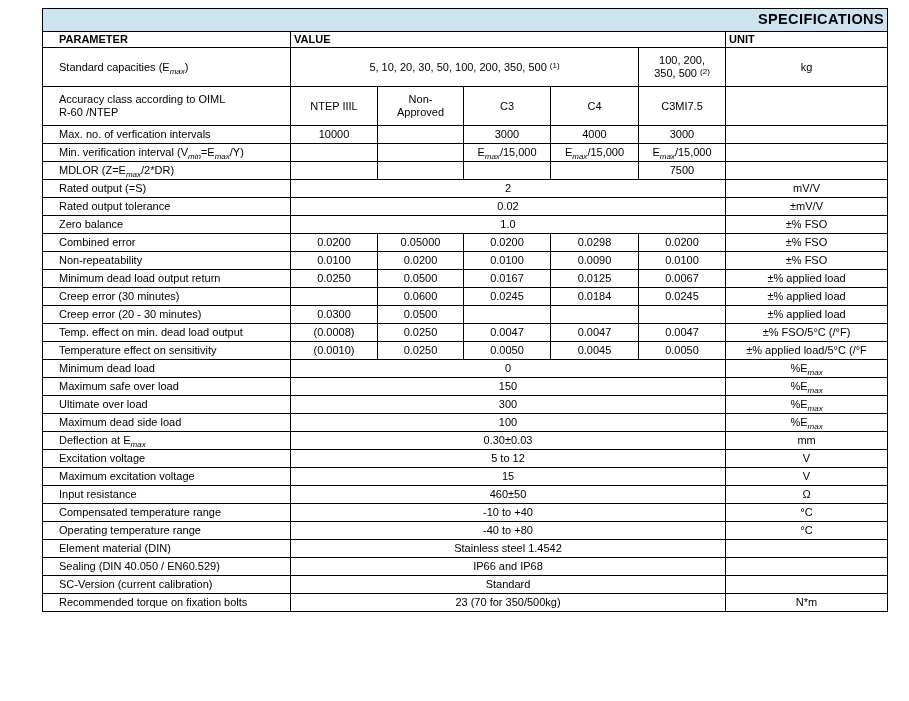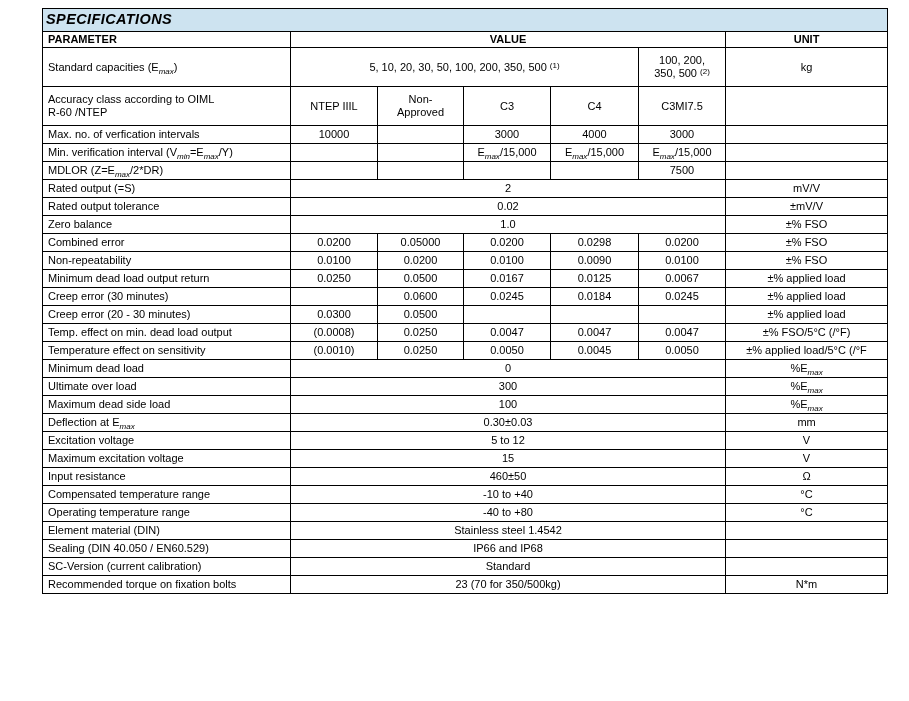--- a/index.html
+++ b/index.html
@@ -21,34 +21,33 @@
   .spec th, .spec td {
     border: 1.5px solid #000;
     padding: 0 3px;
     vertical-align: middle;
     white-space: pre-line;
     line-height: 1.18;
     overflow: hidden;
   }
   .title-cell {
     height: 22px;
-    text-align: left;
+    text-align: right;
     font-size: 14.5px;
     font-weight: bold;
     letter-spacing: 0.4px;
     padding-left: 5px;
-    font-style: italic;
   }
   .header-row th {
     height: 15px;
     font-size: 11px;
     font-weight: bold;
-    text-align: center;
-  }
-  th.left, td.param { text-align: left; padding-left: 5px; padding-right: 2px; }
+    text-align: left;
+  }
+  th.left, td.param { text-align: left; padding-left: 16px; padding-right: 2px; }
   tbody td { height: 17px; text-align: center; }
   tr.tall > td { height: 38px; }
   sub, sup { font-size: 8px; line-height: 0; }
   sub { vertical-align: -2.5px; font-style: italic; }
   sup { vertical-align: 3.5px; }
 </style>
 </head>
 <body>
 
 <table class="spec">
@@ -194,20 +193,25 @@
         <td>0.0045</td>
         <td>0.0050</td>
         <td>±% applied load/5°C (/°F</td>
       </tr>
       <tr>
         <td class="param">Minimum dead load</td>
         <td colspan="5">0</td>
         <td>%E<sub>max</sub></td>
       </tr>
       <tr>
+        <td class="param">Maximum safe over load</td>
+        <td colspan="5">150</td>
+        <td>%E<sub>max</sub></td>
+      </tr>
+      <tr>
         <td class="param">Ultimate over load</td>
         <td colspan="5">300</td>
         <td>%E<sub>max</sub></td>
       </tr>
       <tr>
         <td class="param">Maximum dead side load</td>
         <td colspan="5">100</td>
         <td>%E<sub>max</sub></td>
       </tr>
       <tr>

